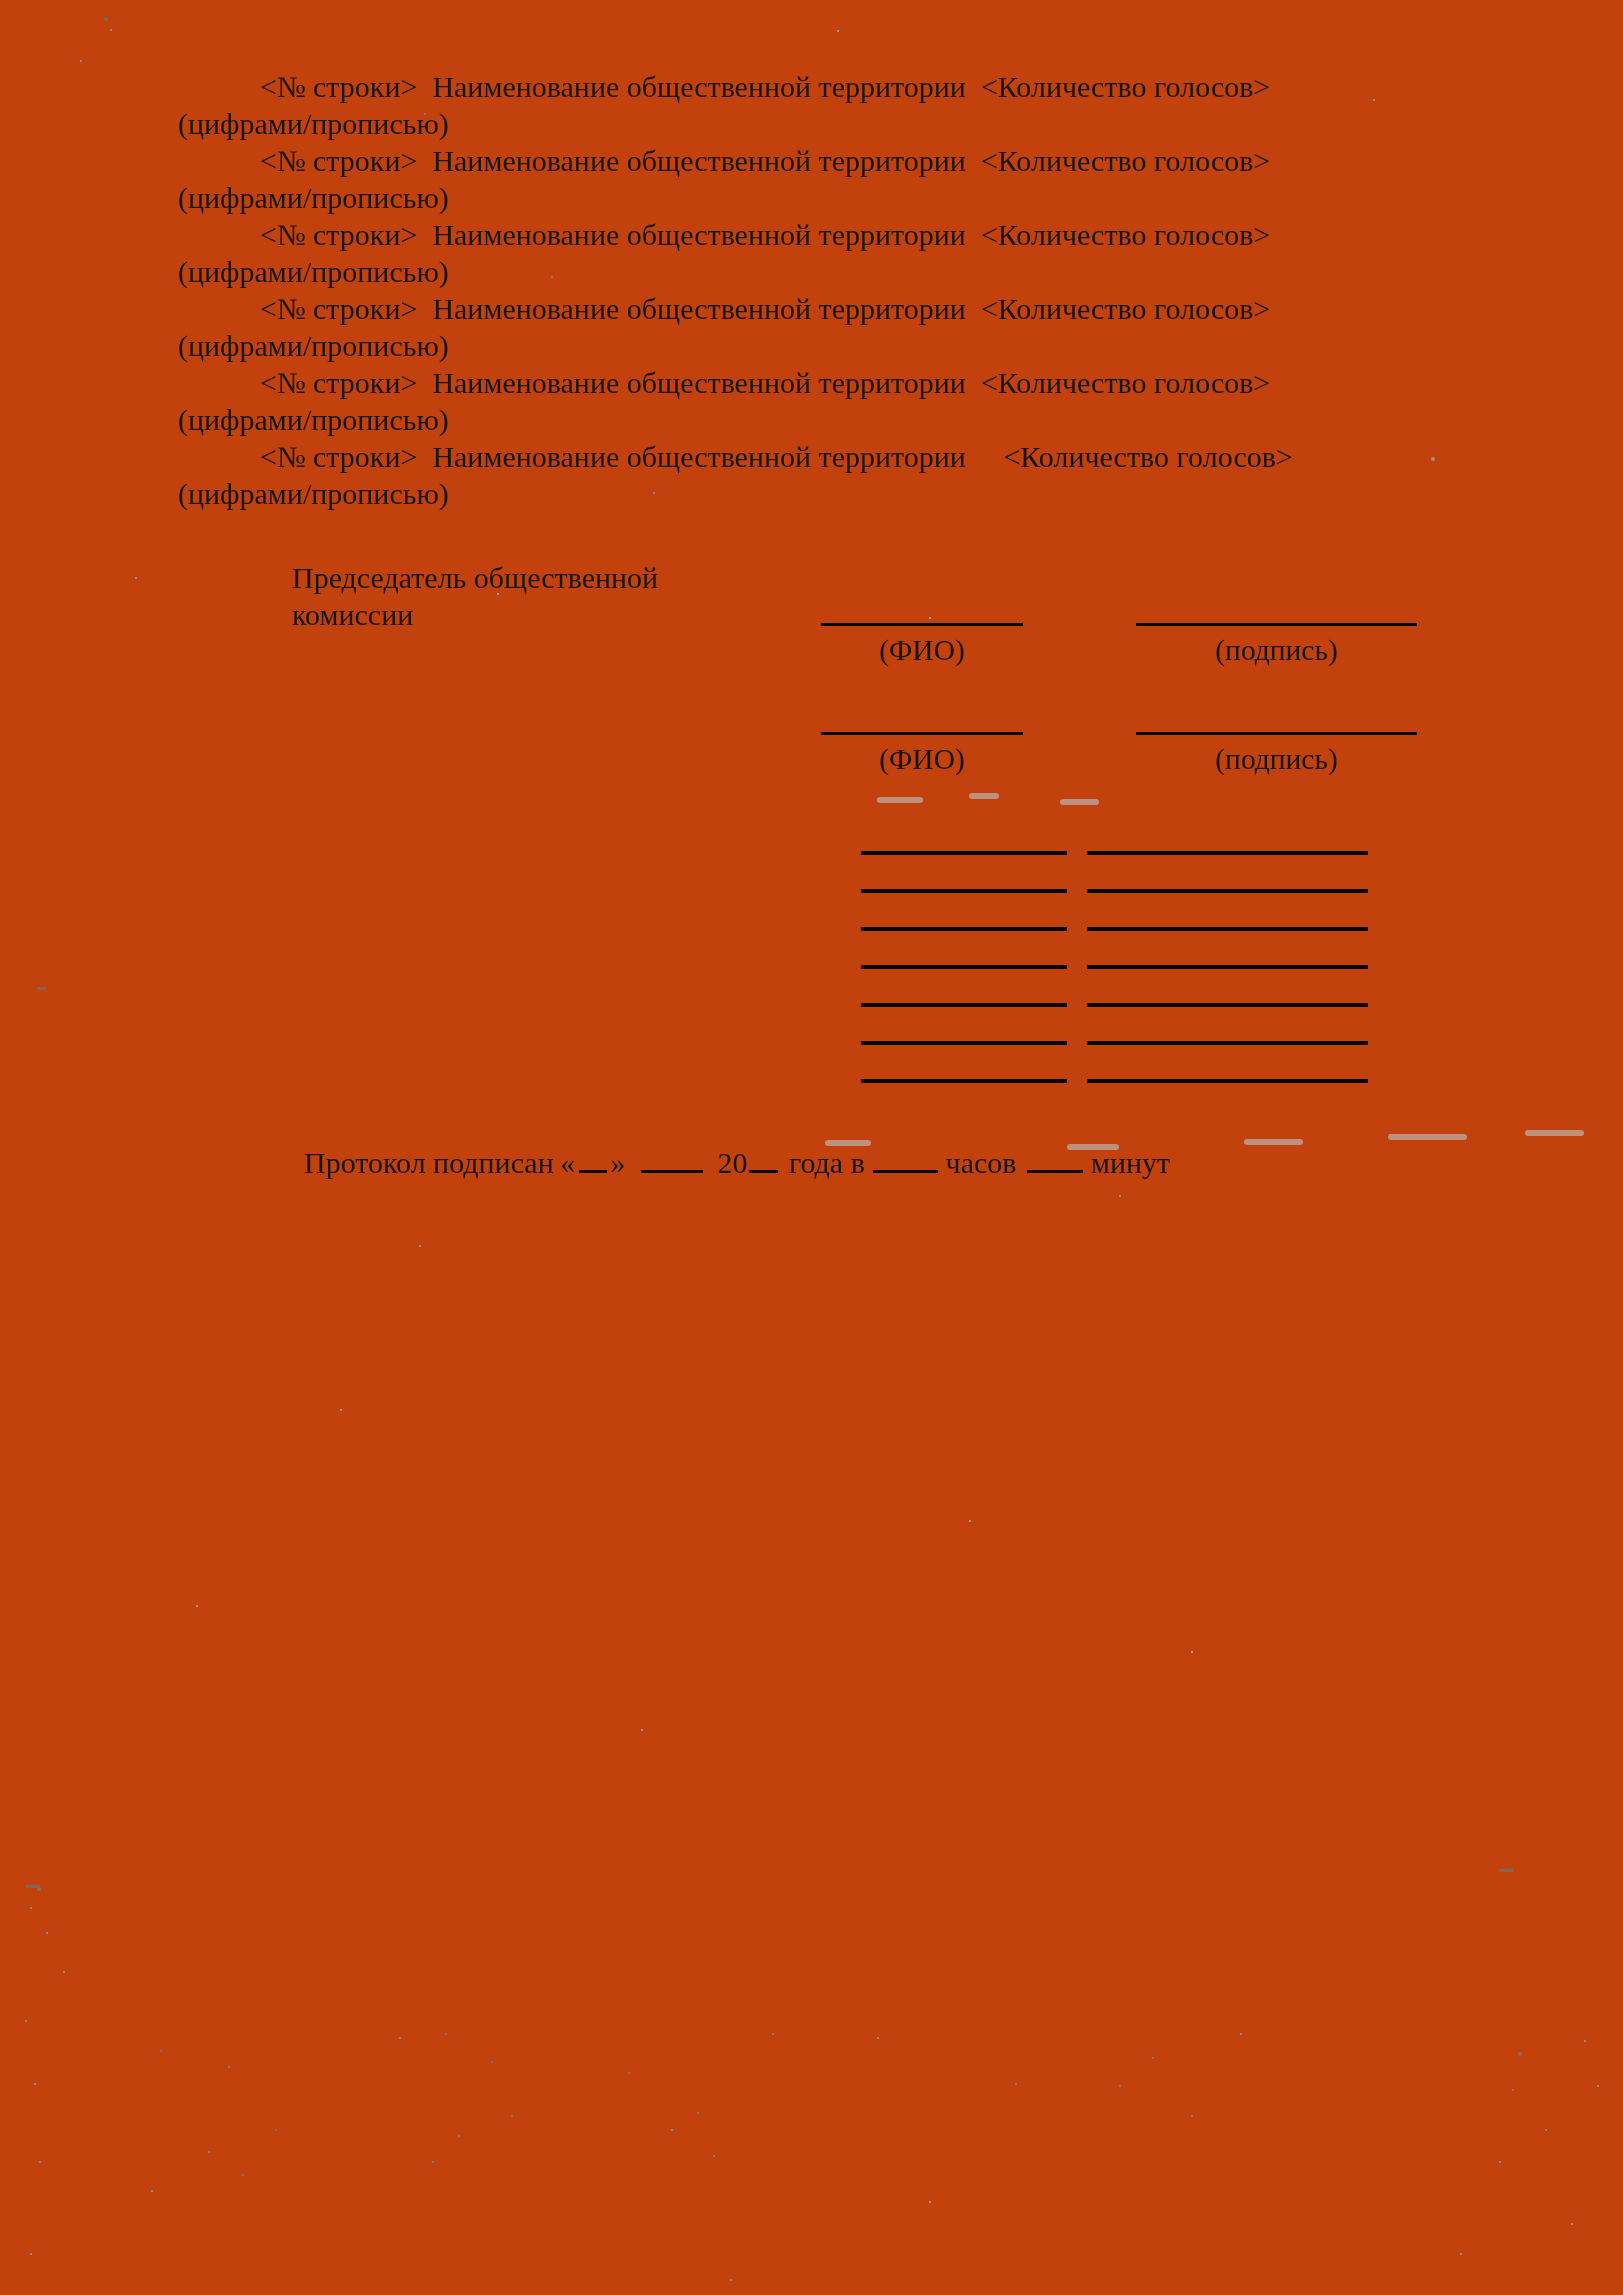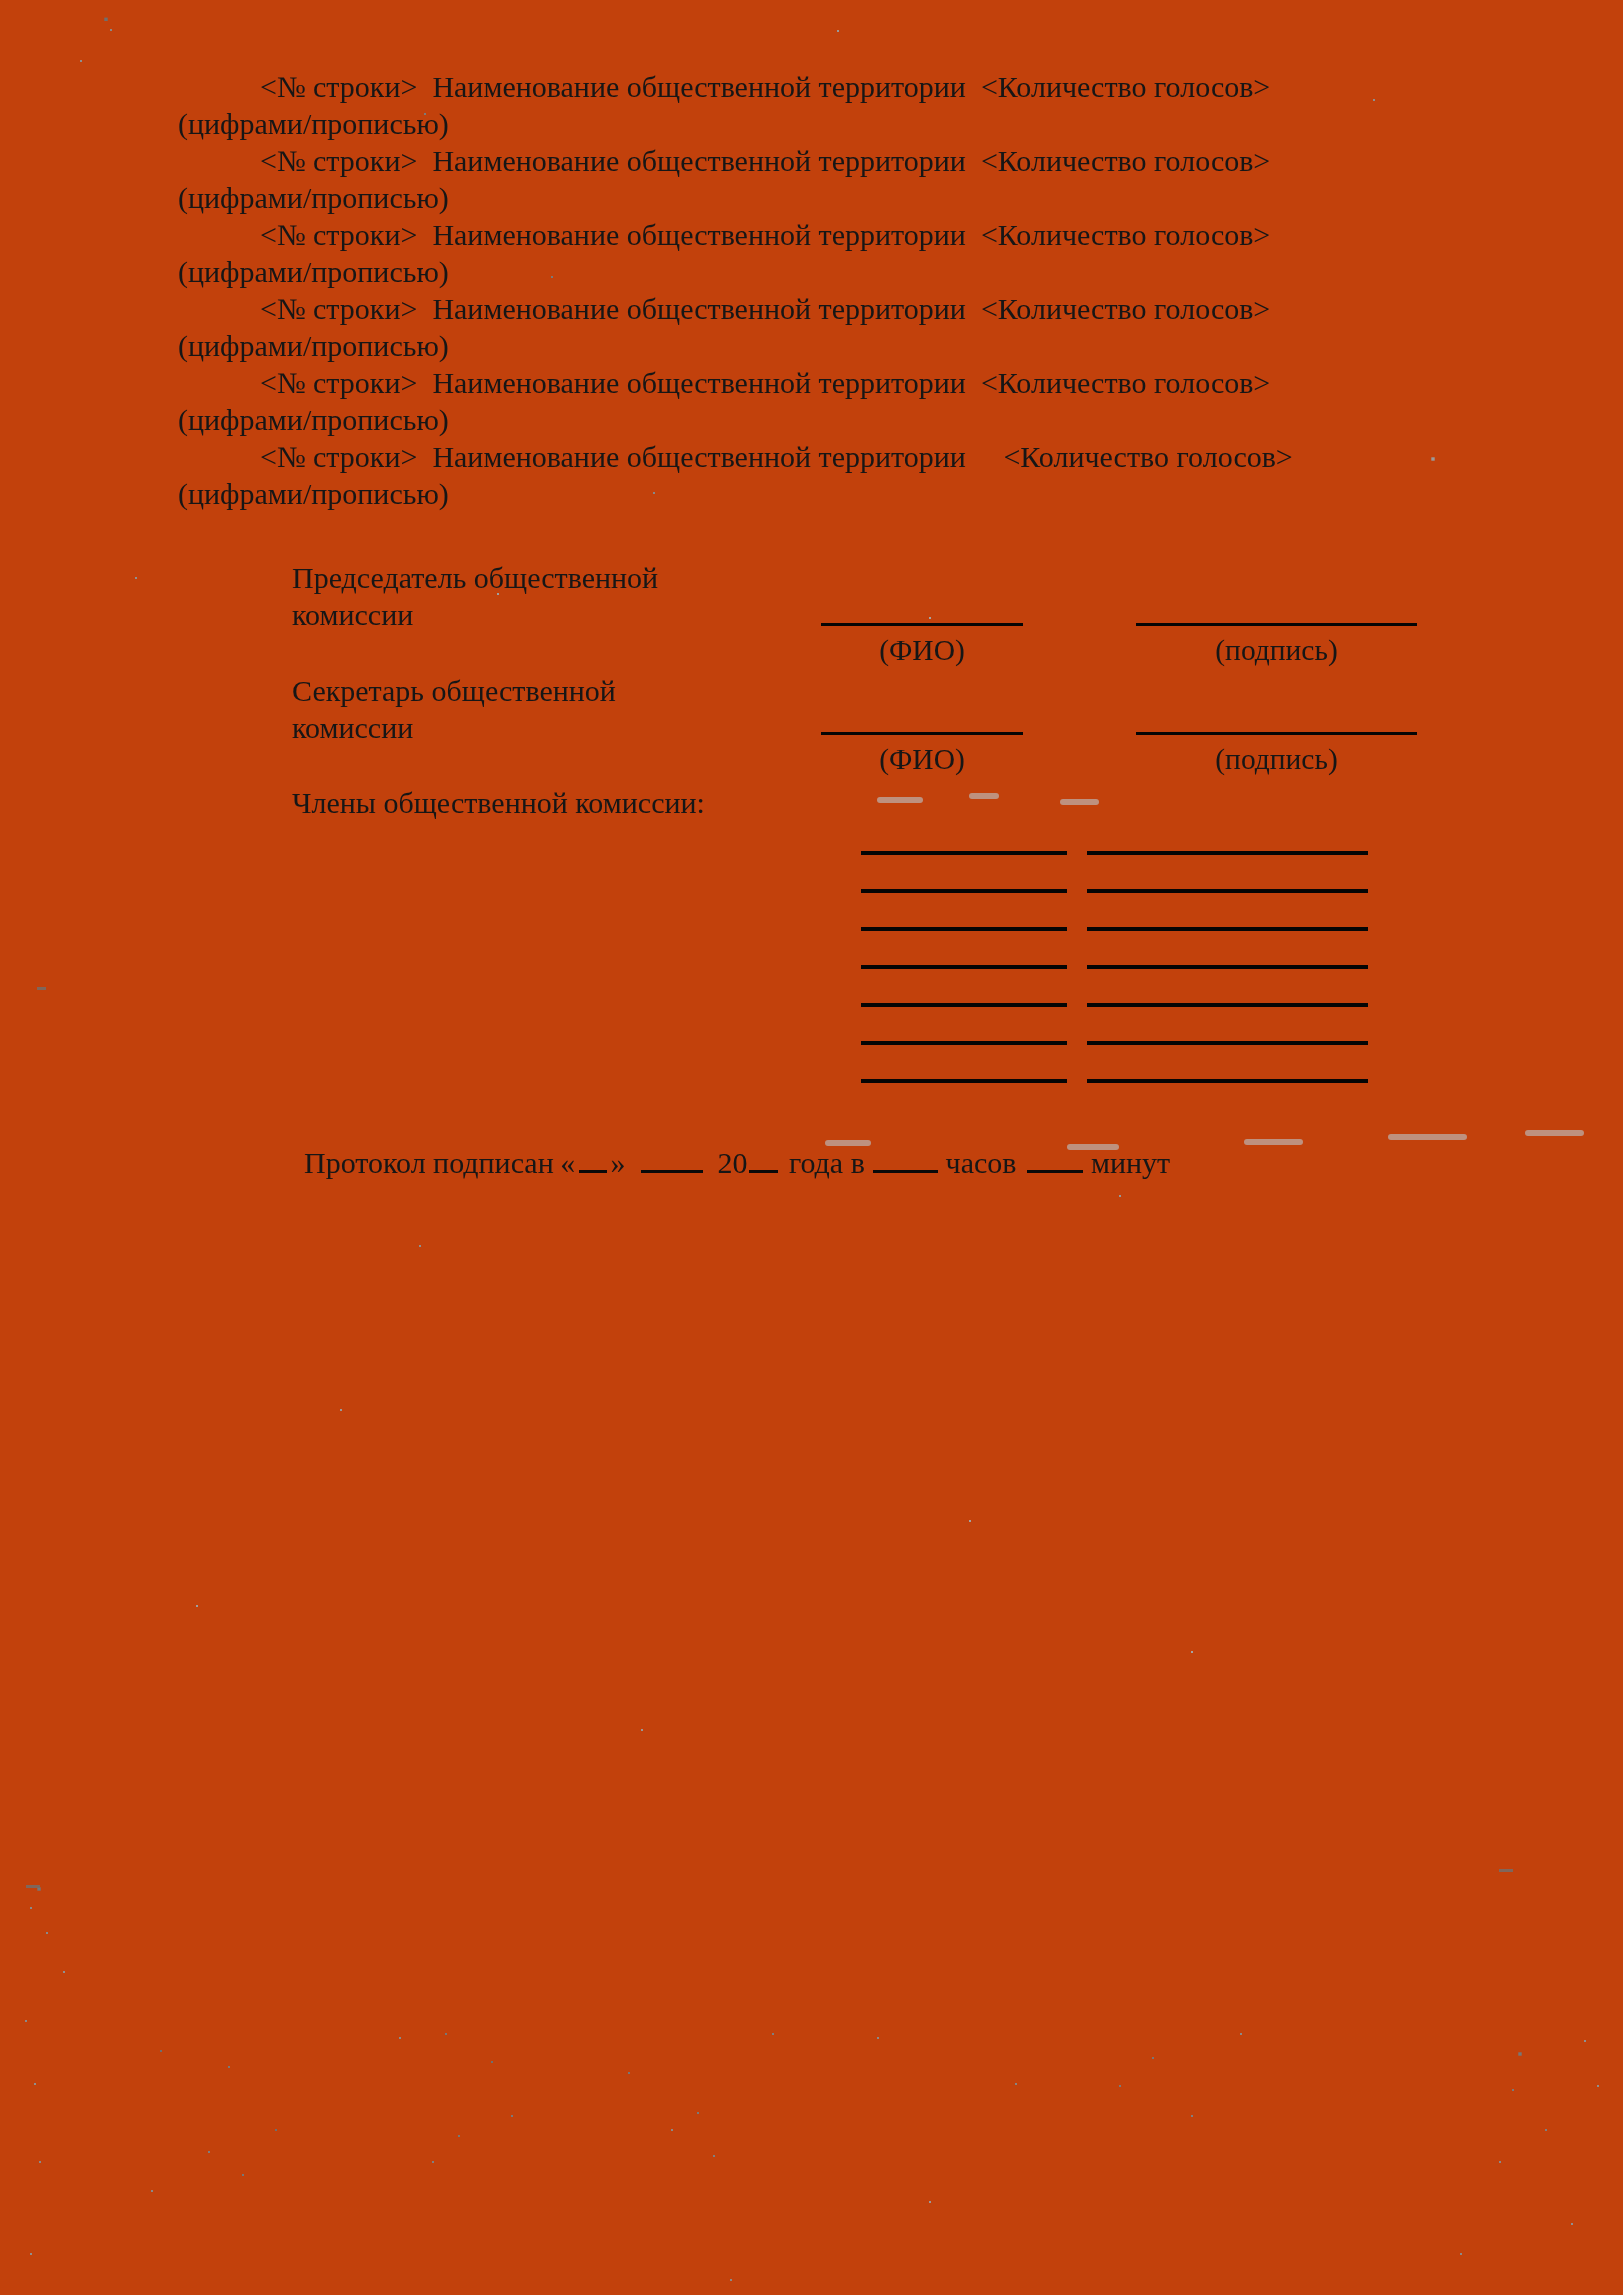--- a/index.html
+++ b/index.html
@@ -165,28 +165,26 @@
     </p>
   </section>
 
   <div class="sig-label label-chairman">Председатель общественной комиссии</div>
 
   <div class="rule rule-thin col-fio-1" style="top:623px;"></div>
   <div class="rule rule-thin col-sign-1" style="top:623px;"></div>
   <div class="caption col-fio-1" style="top:632px;">(ФИО)</div>
   <div class="caption col-sign-1" style="top:632px;">(подпись)</div>
 
-  <div class="sig-label label-secretary">Секретарь общественной комиссии</div>
 
   <div class="rule rule-thin col-fio-1" style="top:732px;"></div>
   <div class="rule rule-thin col-sign-1" style="top:732px;"></div>
   <div class="caption col-fio-1" style="top:741px;">(ФИО)</div>
   <div class="caption col-sign-1" style="top:741px;">(подпись)</div>
 
-  <div class="sig-label label-members">Члены общественной комиссии:</div>
 
   <div>
     <div class="rule m-fio" style="top:851px;"></div>
     <div class="rule m-sign" style="top:851px;"></div>
     <div class="rule m-fio" style="top:889px;"></div>
     <div class="rule m-sign" style="top:889px;"></div>
     <div class="rule m-fio" style="top:927px;"></div>
     <div class="rule m-sign" style="top:927px;"></div>
     <div class="rule m-fio" style="top:965px;"></div>
     <div class="rule m-sign" style="top:965px;"></div>

